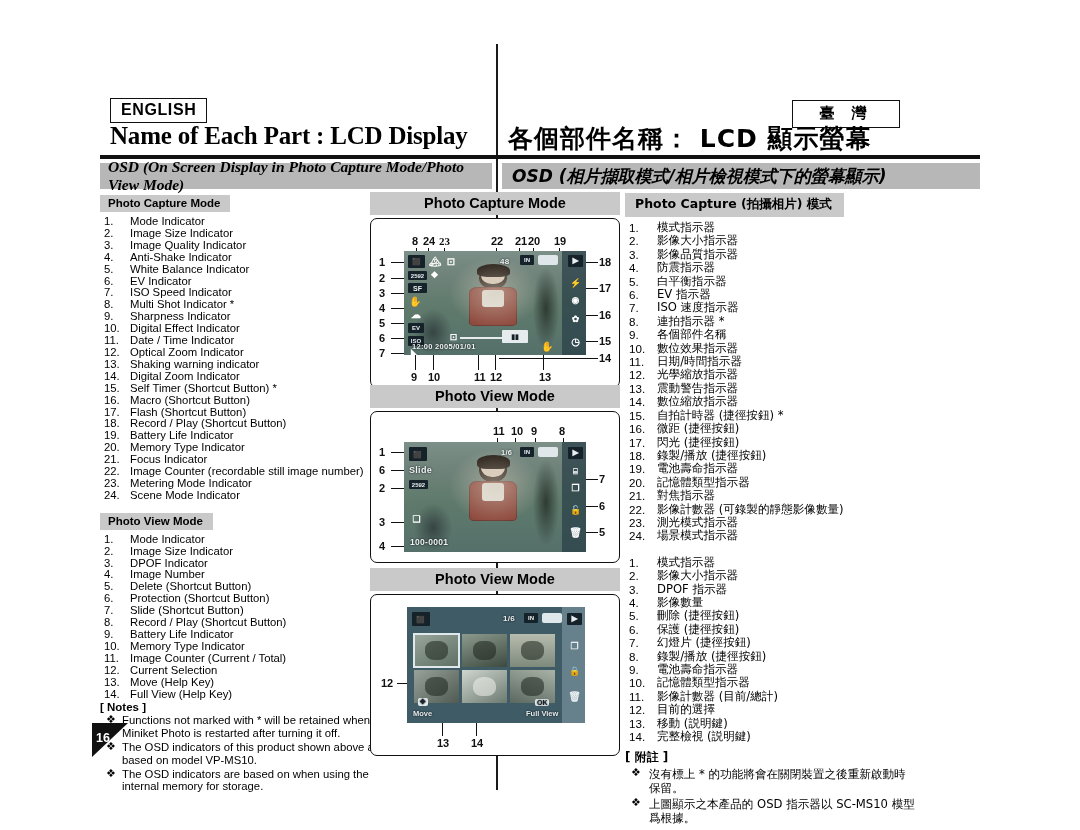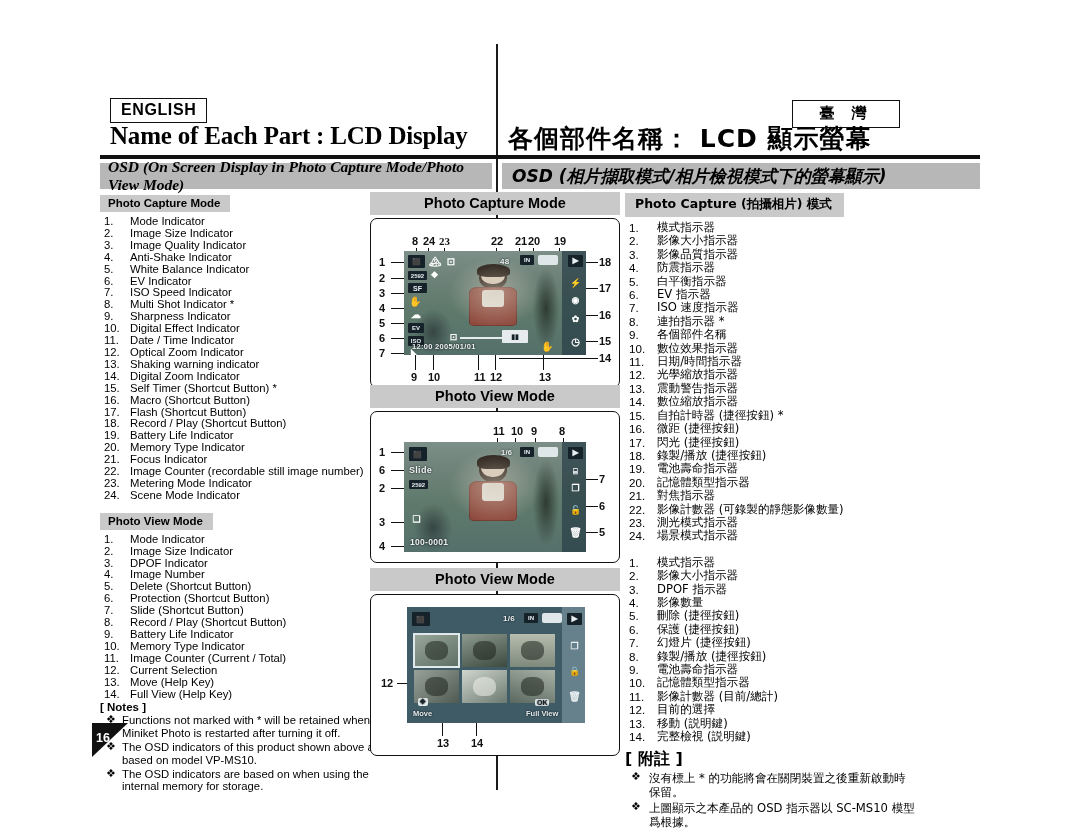--- a/index.html
+++ b/index.html
@@ -36,21 +36,21 @@
   .col.left{left:100px;top:193px;width:290px;}
   .col.right{left:625px;top:193px;width:290px;}
   ol.plist{list-style:none;margin:4px 0 0 0;padding:0;}
   ol.plist li{font-size:11.3px;line-height:11.9px;padding:0 0 0 30px;position:relative;white-space:nowrap;}
   ol.plist li .n{position:absolute;left:4px;width:22px;text-align:left;}
   .col.right ol.plist li{font-family:"DejaVu Sans",sans-serif;font-size:11.6px;line-height:13.4px;padding-left:32px;}
   .col.right ol.plist li .n{left:4px;font-family:"Liberation Sans",sans-serif;}
   .gap{height:9px;}
 
   .notes-hd{font-size:11.5px;font-weight:bold;margin-top:1px;}
-  .notes-hd.zh{font-family:"DejaVu Sans",sans-serif;font-size:16px;margin-top:6px;}
+  .notes-hd.zh{font-family:"DejaVu Sans",sans-serif;font-size:12px;margin-top:6px;}
   ul.notes{list-style:none;margin:1px 0 0 0;padding:0;}
   ul.notes li{position:relative;padding-left:22px;font-size:11.3px;line-height:12.4px;margin-bottom:2px;}
   ul.notes li .bullet{position:absolute;left:6px;top:-1px;font-size:11px;}
   .col.right ul.notes li{font-family:"DejaVu Sans",sans-serif;font-size:11.6px;line-height:14px;padding-left:24px;}
 
   
   .pagenum{position:absolute;left:92px;top:723px;width:0;height:0;
            border-left:36px solid #111;border-bottom:34px solid transparent;}
   .pagenum span{position:absolute;left:-32px;top:8px;color:#fff;font-size:12.5px;font-weight:bold;}
 

